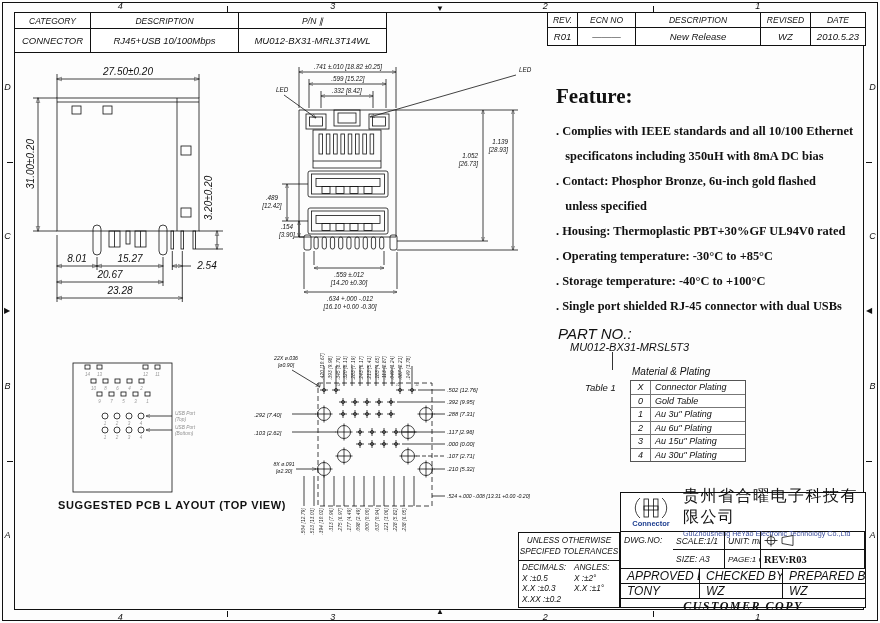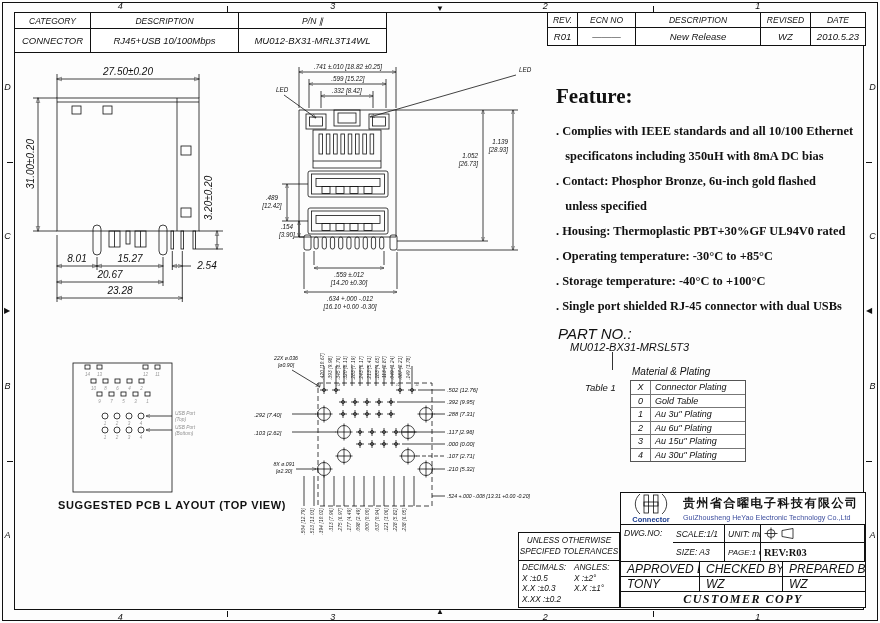--- a/index.html
+++ b/index.html
@@ -37,21 +37,21 @@
   .vstrip{position:absolute;display:flex;}
   .vstrip .vlabel{writing-mode:vertical-rl;transform:rotate(180deg);
     font:italic 4.6px "Liberation Sans",sans-serif;color:#222;letter-spacing:.2px;white-space:nowrap;}
   
   .tblock{position:absolute;left:620px;top:492px;width:246px;height:116px;border:1.5px solid #111;
           box-sizing:border-box;display:flex;flex-direction:column;background:#fff;}
   .tb-logo-row{height:38px;border-bottom:1px solid #111;display:flex;align-items:center;}
   .logo{width:60px;display:flex;flex-direction:column;align-items:center;}
   .logo-word{font:bold 7.5px "Liberation Sans",sans-serif;color:#1c3d8f;}
   .company{flex:1;padding-left:2px;}
-  .company-cn{font-weight:bold;font-size:12px;letter-spacing:1.5px;font-family:"DejaVu Sans",sans-serif;}
+  .company-cn{font-weight:normal;font-size:16px;letter-spacing:1.5px;font-family:"DejaVu Sans",sans-serif;}
   .company-en{font-size:7.2px;color:#3d4e9e;margin-top:1px;}
   .tb-info{display:grid;grid-template-columns:52px 52px 36px 1fr;grid-template-rows:18px 18px;border-bottom:1px solid #111;}
   .tb-info .gcell{justify-content:flex-start;padding-left:3px;font-size:8.5px;}
   .rev-cell{font:bold 10.5px "Liberation Serif",serif !important;font-style:normal;}
   .dwg-cell{grid-row:1/3;}
   .tb-appr{display:grid;grid-template-columns:79px 83px 1fr;grid-template-rows:15px 14px;border-bottom:1px solid #111;}
   .tb-appr .gcell{justify-content:flex-start;padding-left:6px;font-size:12px;}
   .tb-copy{flex:1;display:flex;align-items:center;justify-content:center;
            font:bold italic 12px "Liberation Serif",serif;letter-spacing:1.5px;}
   

